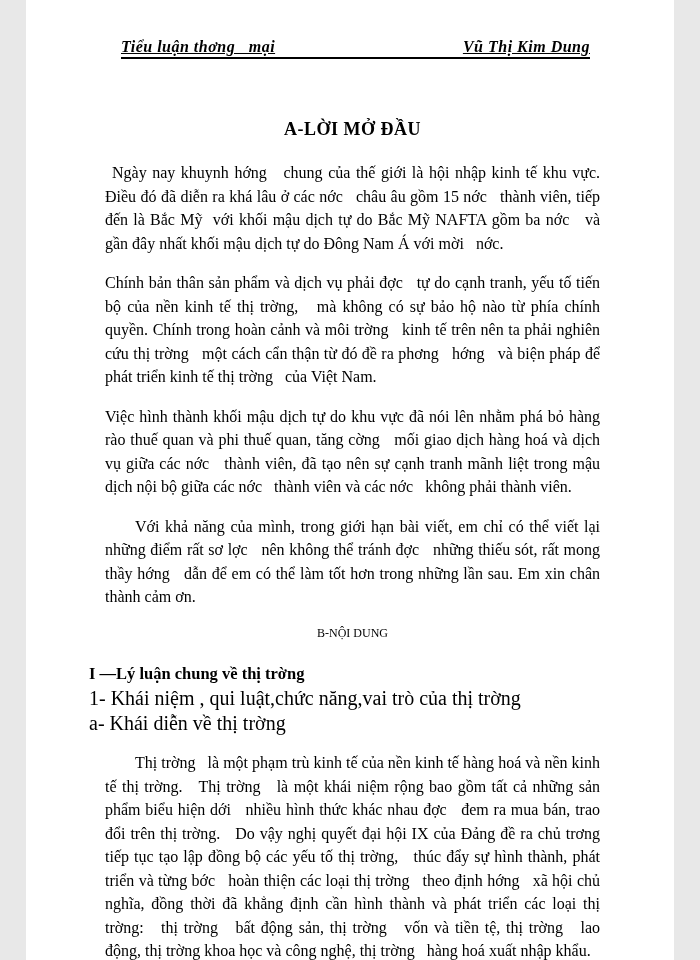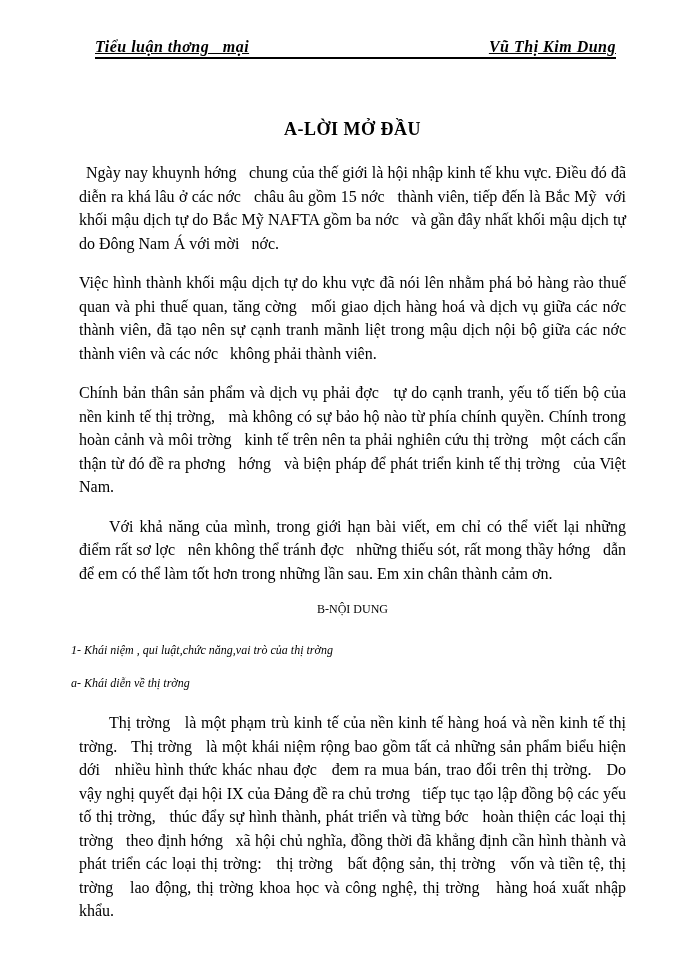--- a/index.html
+++ b/index.html
@@ -1,18 +1,18 @@
 <!DOCTYPE html>
 <html><head>
 <meta charset="utf-8">
 <style>
   html, body { margin: 0; padding: 0; background: #e8e8e8; }
   .page {
     position: relative;
-    width: 700px;
+    width: 648px;
     height: 960px;
     background: #ffffff;
     color: #000000;
     font-family: "Liberation Serif", "DejaVu Serif", serif;
     overflow: hidden;
     margin: 0 auto;
   }
   .header {
     position: absolute;
     left: 95px;
@@ -62,48 +62,48 @@
     white-space: pre-wrap;
   }
   .heading-1 {
     font-weight: bold;
     font-size: 16.5px;
     line-height: 24.5px;
     margin: 0;
     white-space: pre-wrap;
   }
   .sub-item {
-    font-style: italic;
-    font-size: 12px;
+    font-size: 20px;
     line-height: 24.5px;
-    margin: 8px;
+    margin: 0;
     white-space: pre-wrap;
   }
 </style>
 </head>
 <body>
 
 <div class="page">
 
   <div class="header">
     <span class="htext">Tiểu luận thơng   mại</span>
     <span class="htext">Vũ Thị Kim Dung</span>
   </div>
 
   <div class="content">
 
     <div class="title-a">A-LỜI MỞ ĐẦU</div>
 
     <p class="para indent-sm">Ngày nay khuynh hớng   chung của thế giới là hội nhập kinh tế khu vực. Điều đó đã diễn ra khá lâu ở các nớc   châu âu gồm 15 nớc   thành viên, tiếp đến là Bắc Mỹ  với khối mậu dịch tự do Bắc Mỹ NAFTA gồm ba nớc   và gần đây nhất khối mậu dịch tự do Đông Nam Á với mời   nớc.</p>
+    <p class="para">Chính bản thân sản phẩm và dịch vụ phải đợc   tự do cạnh tranh, yếu tố tiến bộ của nền kinh tế thị trờng,   mà không có sự bảo hộ nào từ phía chính quyền. Chính trong hoàn cảnh và môi trờng   kinh tế trên nên ta phải nghiên cứu thị trờng   một cách cẩn thận từ đó đề ra phơng   hớng   và biện pháp để phát triển kinh tế thị trờng   của Việt Nam.</p>
     <p class="para">Việc hình thành khối mậu dịch tự do khu vực đã nói lên nhằm phá bỏ hàng rào thuế quan và phi thuế quan, tăng cờng   mối giao dịch hàng hoá và dịch vụ giữa các nớc   thành viên, đã tạo nên sự cạnh tranh mãnh liệt trong mậu dịch nội bộ giữa các nớc   thành viên và các nớc   không phải thành viên.</p>
-    <p class="para">Chính bản thân sản phẩm và dịch vụ phải đợc   tự do cạnh tranh, yếu tố tiến bộ của nền kinh tế thị trờng,   mà không có sự bảo hộ nào từ phía chính quyền. Chính trong hoàn cảnh và môi trờng   kinh tế trên nên ta phải nghiên cứu thị trờng   một cách cẩn thận từ đó đề ra phơng   hớng   và biện pháp để phát triển kinh tế thị trờng   của Việt Nam.</p>
     <p class="para indent">Với khả năng của mình, trong giới hạn bài viết, em chỉ có thể viết lại những điểm rất sơ lợc   nên không thể tránh đợc   những thiếu sót, rất mong thầy hớng   dẫn để em có thể làm tốt hơn trong những lần sau. Em xin chân thành cảm ơn.</p>
 
     <div class="title-b">B-NỘI DUNG</div>
 
+    <p class="heading-1">I —Lý luận chung về thị trờng</p>
     <p class="sub-item">1- Khái niệm , qui luật,chức năng,vai trò của thị trờng</p>
     <p class="sub-item">a- Khái diễn về thị trờng</p>
 
     <p class="para indent">Thị trờng   là một phạm trù kinh tế của nền kinh tế hàng hoá và nền kinh tế thị trờng.   Thị trờng   là một khái niệm rộng bao gồm tất cả những sản phẩm biểu hiện dới   nhiều hình thức khác nhau đợc   đem ra mua bán, trao đổi trên thị trờng.   Do vậy nghị quyết đại hội IX của Đảng đề ra chủ trơng   tiếp tục tạo lập đồng bộ các yếu tố thị trờng,   thúc đẩy sự hình thành, phát triển và từng bớc   hoàn thiện các loại thị trờng   theo định hớng   xã hội chủ nghĩa, đồng thời đã khẳng định cần hình thành và phát triển các loại thị trờng:   thị trờng   bất động sản, thị trờng   vốn và tiền tệ, thị trờng   lao động, thị trờng khoa học và công nghệ, thị trờng   hàng hoá xuất nhập khẩu.</p>
 
   </div>
 
 </div>
 
 </body></html>

